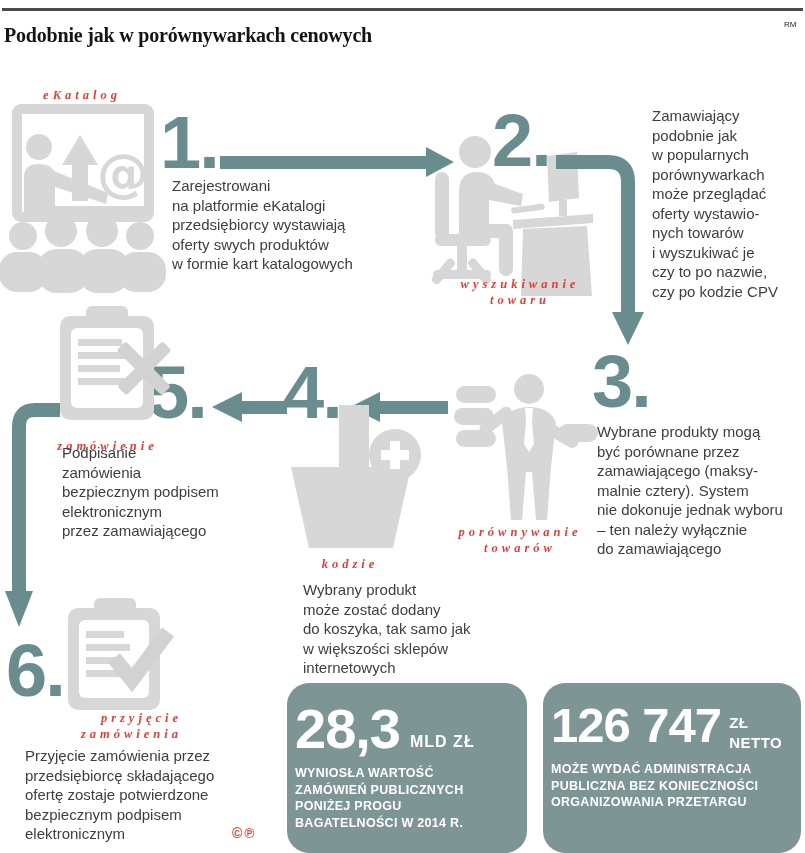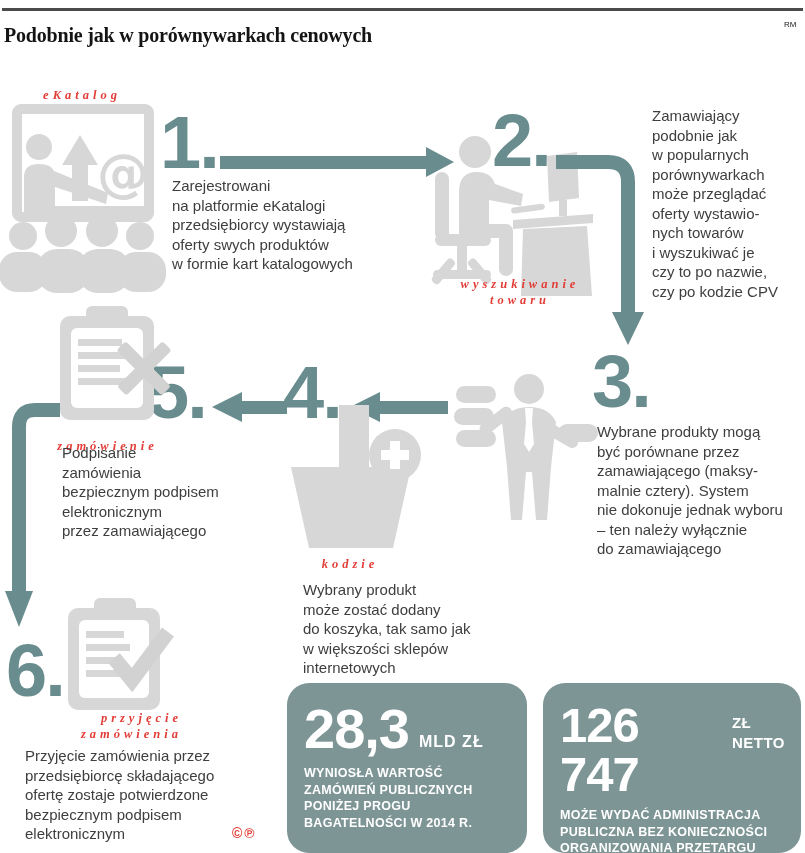--- a/index.html
+++ b/index.html
@@ -8,21 +8,21 @@
   .abs{position:absolute;}
   .toprule{left:2px;top:8px;width:801px;height:3px;background:#4b4b4b;}
   .title{left:4px;top:24px;font-family:"Liberation Serif",serif;font-weight:bold;
          font-size:20px;color:#141414;letter-spacing:-0.2px;}
   .credit{left:784px;top:20px;font-size:8px;color:#222;}
   .num{font-size:74px;font-weight:bold;color:#698c8e;line-height:1;letter-spacing:-2px;}
   .redlabel{font-family:"Liberation Serif",serif;font-style:italic;font-weight:bold;
             font-size:12.5px;color:#e23c36;letter-spacing:4px;text-align:center;
             white-space:pre-line;line-height:16px;}
   .steptext{font-size:15px;line-height:19.5px;color:#3e3e3e;white-space:pre-line;}
-  .statbox{background:#7e9596;border-radius:22px;color:#fff;box-sizing:border-box;padding:18px 16px 0 17px;}
+  .statbox{background:#7e9596;border-radius:22px;color:#fff;box-sizing:border-box;padding:18px 16px 0 8px;}
   .statrow{display:flex;align-items:flex-start;}
   .statnum{font-weight:bold;color:#fff;letter-spacing:-1px;line-height:1;}
   .statunit{font-weight:bold;color:#fff;white-space:pre-line;}
   .statcaption{font-weight:bold;font-size:12.5px;line-height:16.5px;letter-spacing:0.3px;
                white-space:pre-line;margin-top:8px;}
   .cp{font-size:14px;font-weight:bold;color:#e23c36;letter-spacing:2px;}
   svg{overflow:visible;display:block;}
 </style>
 </head>
 <body>
@@ -126,20 +126,22 @@
         <rect x="92" y="50" width="38" height="12" rx="6" transform="rotate(30 96 56)"></rect>
         <path d="M50,50 Q57,35 77,35 Q97,35 104,50 L99,95 L95,148 L84,148 L80,100 L74,100 L70,148 L59,148 L55,95 Z"></path>
         <rect x="4" y="14" width="40" height="17" rx="8.5"></rect>
         <rect x="2" y="36" width="40" height="17" rx="8.5"></rect>
         <rect x="4" y="58" width="40" height="17" rx="8.5"></rect>
         <rect x="106" y="52" width="40" height="18" rx="9"></rect>
       </g>
       <polygon points="73,36 81,36 80,50 82,72 77,80 72,72 74,50" fill="#ffffff"></polygon>
     </svg>
   </div>
+  <div class="abs redlabel" style="left:440px;top:524px;width:160px;">porównywanie
+towarów</div>
   <div class="abs" style="left:350px;top:392px;">
     <svg width="98" height="30" viewBox="0 0 98 30">
       <g fill="#698c8e">
           <polygon points="0,15 30,0 30,30"></polygon>
           <rect x="30" y="9" width="68" height="13"></rect>
         </g>
     </svg>
   </div>
 
   <div class="abs num" style="left:283px;top:356px;">4.</div>

